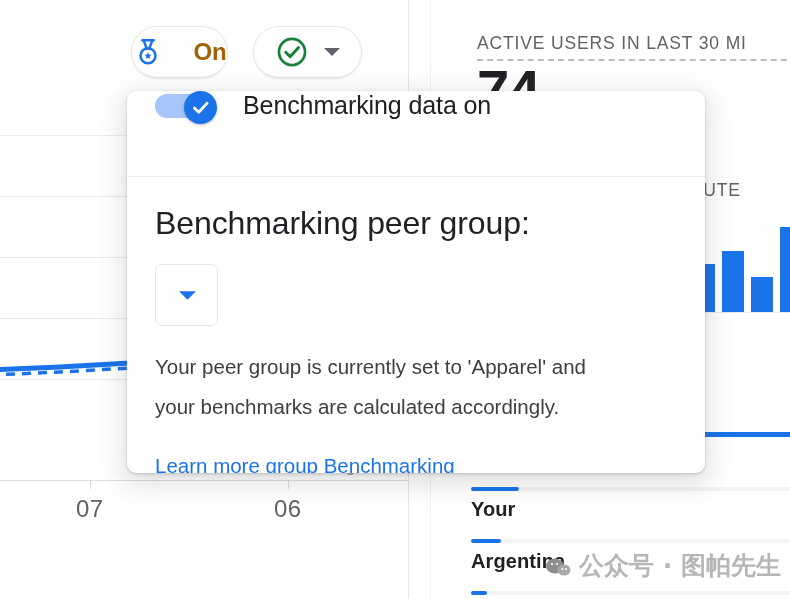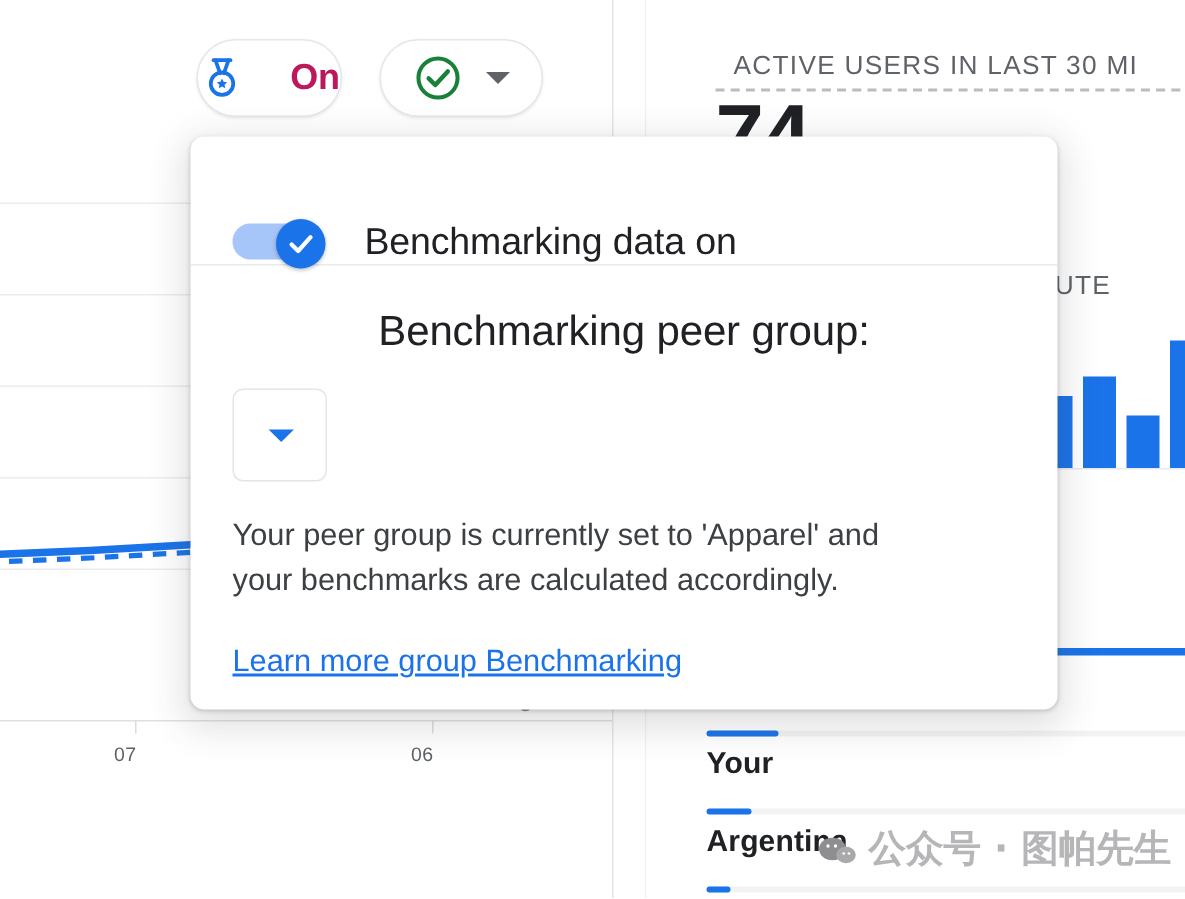--- a/index.html
+++ b/index.html
@@ -32,21 +32,21 @@
   .chart-bottom-axis {
     position: absolute; left: 0; top: 480px;
     width: 408px; height: 1px; background: #e0e0e1;
   }
   .tick {
     position: absolute; top: 480px; width: 1px; height: 9px;
     background: #dadce0;
   }
   .xlabel {
     position: absolute; top: 495px;
-    font-size: 13px; color: #5f6368; letter-spacing: .3px;
+    font-size: 24px; color: #5f6368; letter-spacing: .3px;
     font-family: "Liberation Sans", sans-serif;
   }
   .ylabel-zero {
     position: absolute; left: 345px; top: 458px;
     font-size: 19px; color: #80868b;
   }
   #line-svg { position: absolute; left: 0; top: 0; }
 
   
   #panel-divider {
@@ -62,21 +62,20 @@
   #right-panel {
     position: absolute; left: 431px; top: 0;
     width: 359px; height: 599px;
     background: #fff; overflow: hidden;
   }
   #rt-title {
     position: absolute; left: 46px; top: 33px;
     font-size: 17.5px; letter-spacing: .85px;
     color: #5f6368; white-space: nowrap;
     font-family: "Liberation Sans", sans-serif;
-    margin-left: 12px;
   }
   #rt-title-underline {
     position: absolute; left: 46px; top: 59px;
     width: 320px; height: 0;
     border-top: 2px dashed #b9bcc0;
   }
   #rt-bignum {
     position: absolute; left: 46px; top: 62px;
     font-size: 58px; font-weight: 700; color: #202124;
     letter-spacing: -1px; line-height: 1;
@@ -134,40 +133,40 @@
     display: flex; align-items: center; justify-content: center;
     background: #fff;
     border: 1px solid #e4e6e8;
     border-radius: 28px;
     box-shadow: 0 1px 2px rgba(60,64,67,.12);
   }
   #chip-benchmark {
     left: 131px; top: 26px; width: 97px; height: 52px; gap: 7px;
   }
   #chip-benchmark .chip-label {
-    font-size: 24px; font-weight: 700; color: #be185d; letter-spacing: -.2px; margin-left: 24px;
+    font-size: 24px; font-weight: 700; color: #a16207; letter-spacing: -.2px; margin-left: 24px;
   }
   #chip-status {
     left: 253px; top: 26px; width: 109px; height: 52px; gap: 14px;
   }
 
   
   #popup {
     position: absolute;
     left: 127px; top: 91px;
     width: 578px; height: 382px;
     background: #fff;
     border-radius: 9px;
     box-shadow: 0 1px 3px rgba(60,64,67,.25), 0 7px 24px 5px rgba(60,64,67,.16);
     overflow: hidden;
   }
   #popup-header {
     position: relative;
     height: 86px;
-    display: flex; align-items: flex-end;
+    display: flex; align-items: flex-start;
     padding-left: 28px;
     border-bottom: 1px solid #e8eaed;
   }
   .toggle {
     position: relative; width: 62px; height: 30px; flex: none;
     margin-right: 26px;
   }
   .toggle-track {
     position: absolute; left: 0; top: 3px;
     width: 55px; height: 24px;
@@ -178,36 +177,36 @@
     width: 33px; height: 33px; border-radius: 50%;
     background: #1a73e8;
     box-shadow: 0 1px 3px rgba(0,0,0,.28);
     display: flex; align-items: center; justify-content: center;
   }
   #popup-header-label {
     font-size: 25px; color: #202124; letter-spacing: -.1px;
   }
   #popup-body { padding: 28px 28px 0 28px; position: relative; }
   #peer-group-label {
-    font-size: 28px; color: #202124; letter-spacing: -.1px; text-align: center;
+    font-size: 32px; color: #202124; letter-spacing: -.1px;
   }
   #peer-select {
     margin-top: 22px;
     display: inline-flex; align-items: center; gap: 16px;
     height: 62px; padding: 0 20px 0 22px;
     border: 1px solid #e3e5e7;
     border-radius: 7px;
     background: #fff;
   }
   #peer-select-value {
     font-size: 25px; color: #1a73e8; letter-spacing: -.1px;
   }
   #peer-desc {
     margin-top: 21px;
-    font-size: 20.5px; line-height: 30px; color: #3c4043;
+    font-size: 20.5px; line-height: 40px; color: #3c4043;
     max-width: 470px;
   }
   #learn-more {
     display: inline-block;
     margin-top: 27px;
     font-size: 20.5px; color: #1a73e8;
     text-decoration: underline;
     cursor: pointer;
   }
 </style>

